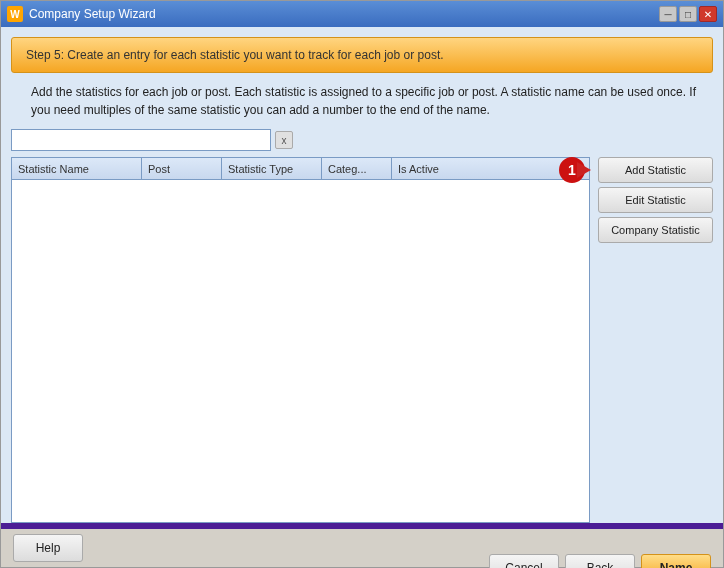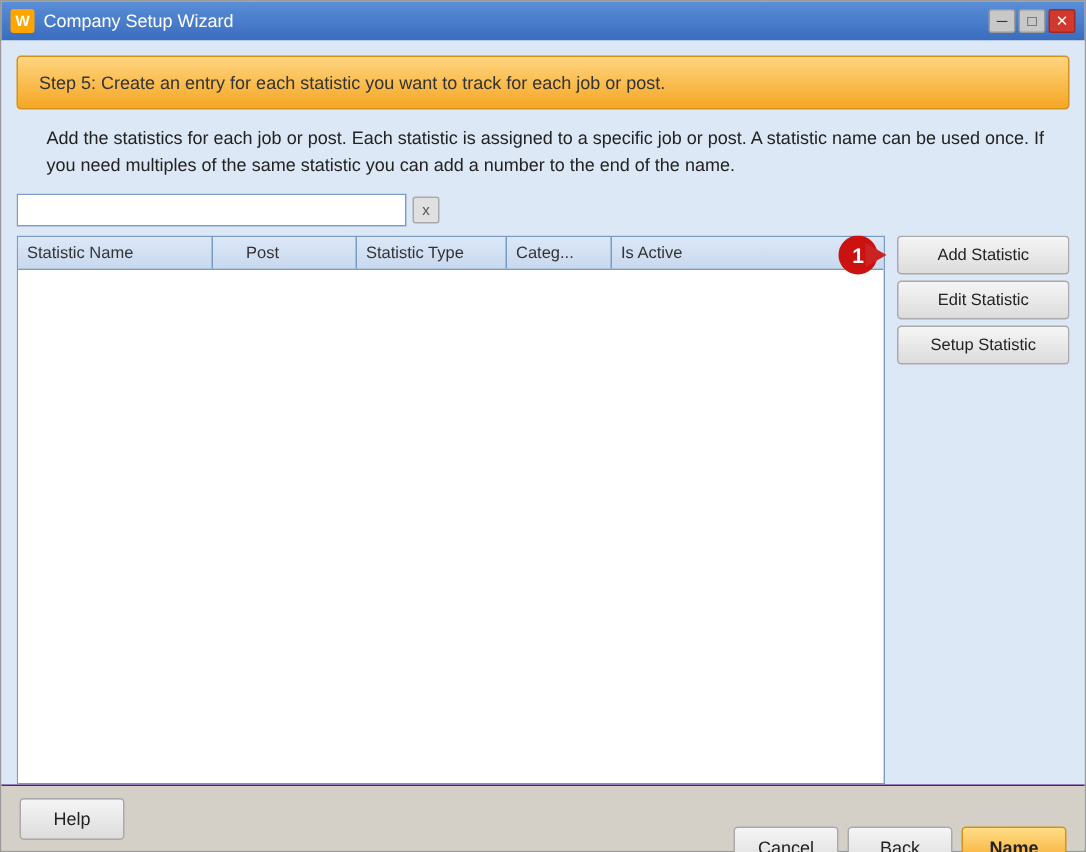--- a/index.html
+++ b/index.html
@@ -167,21 +167,21 @@
       color: #333;
       border-right: 1px solid #7a9bc4;
       display: flex;
       align-items: center;
     }
 
     .th:last-child { border-right: none; }
 
     .th-statname { width: 130px; }
     .th-abbrev { width: 90px; }
-    .th-post { width: 80px; margin-left: 16px; }
+    .th-post { width: 80px; }
     .th-stattype { width: 100px; }
     .th-categ { width: 70px; }
     .th-isactive { width: 60px; }
 
     .table-body {
       flex: 1;
       background: white;
     }
 
     .action-panel {
@@ -233,21 +233,21 @@
       justify-content: center;
       color: white;
       font-size: 14px;
       font-weight: bold;
       border: 2px solid #cc1111;
     }
 
     .footer {
       height: 44px;
       background: #d4d0c8;
-      border-top: 1px solid #4c1d95;
+      border-top: 6px solid #4c1d95;
       display: flex;
       align-items: center;
       justify-content: space-between;
       padding: 0 12px;
       flex-shrink: 0;
     }
 
     .footer-left {}
     .footer-right {
       display: flex;
@@ -340,21 +340,21 @@
             <div class="red-circle">
               <span>1</span>
             </div>
             <div class="arrow-indicator"></div>
             <span>Add Statistic</span>
           </div>
           <div class="action-btn">
             <span>Edit Statistic</span>
           </div>
           <div class="action-btn">
-            <span>Setup Statistic</span>
+            <span>Company Statistic</span>
           </div>
         </div>
 
       </div>
     </div>
 
   </div>
 
   <div class="footer">
     <div class="footer-left">

